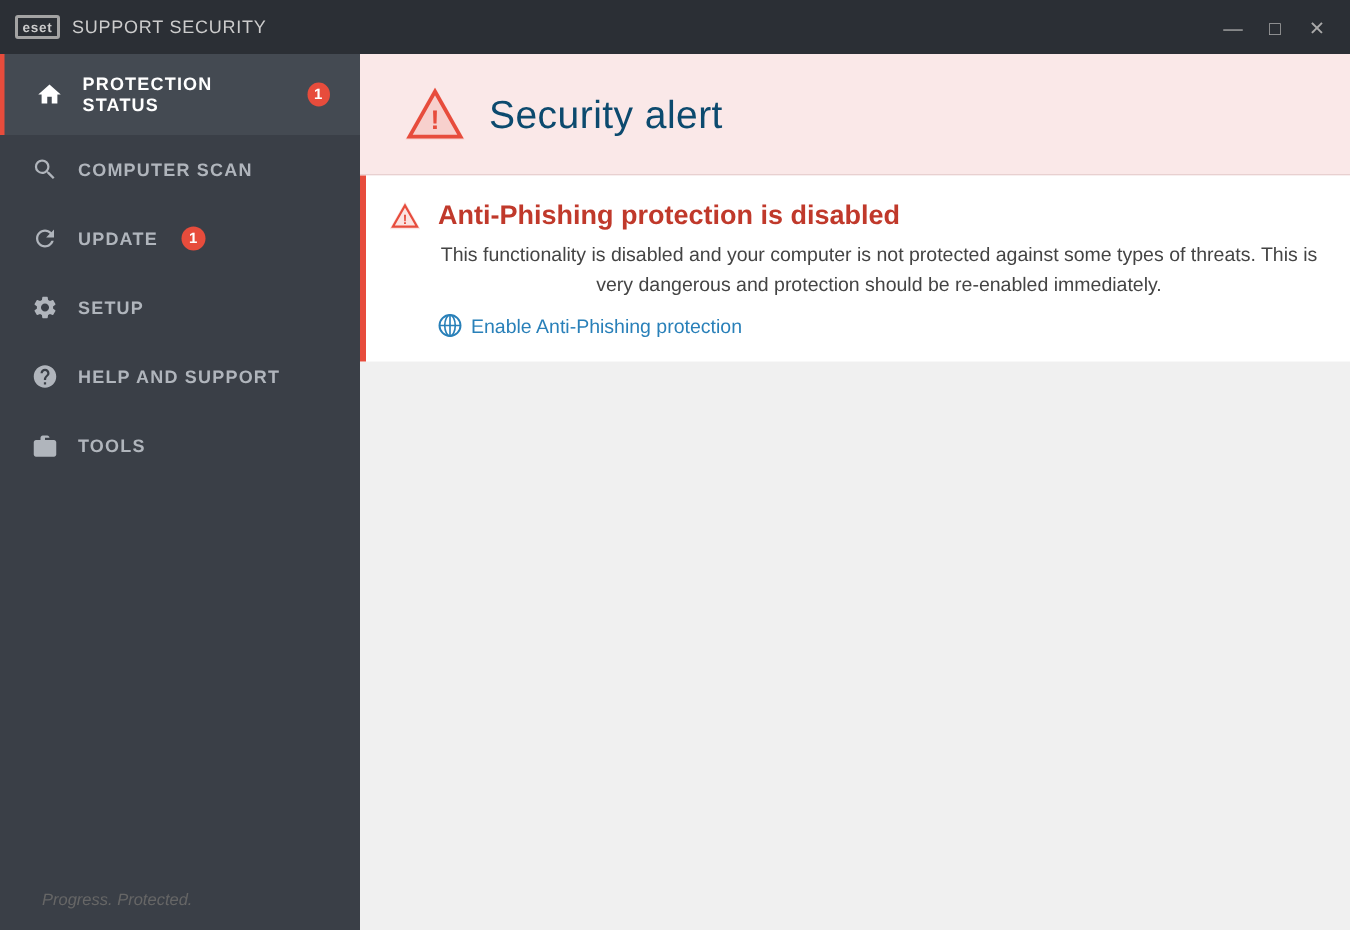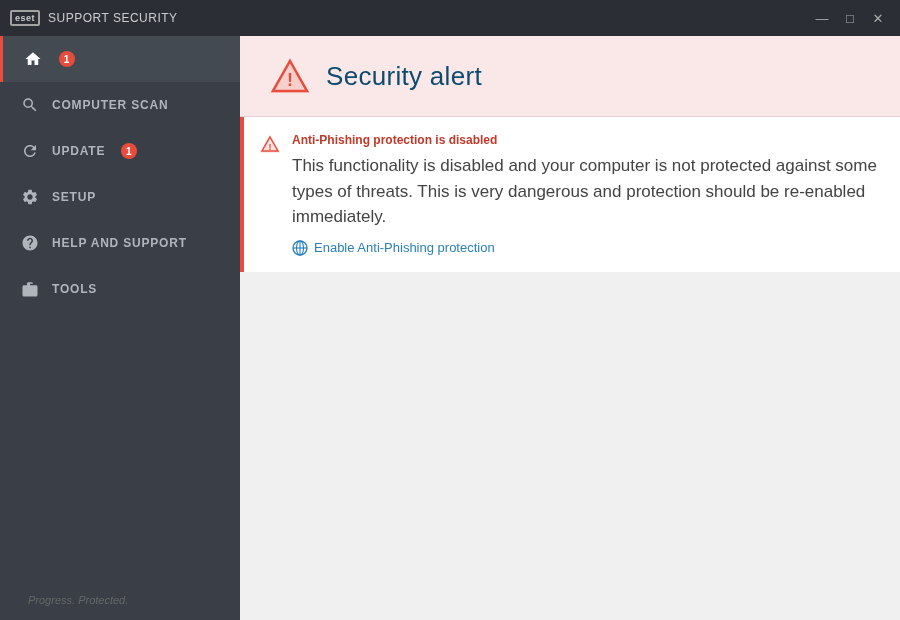--- a/index.html
+++ b/index.html
@@ -181,31 +181,32 @@
       height: 20px;
       flex-shrink: 0;
       margin-top: 1px;
     }
 
     .alert-card-content {
       flex: 1;
     }
 
     .alert-card-title {
-      font-size: 12px;
+      font-size: 18px;
       font-weight: 700;
       color: #c0392b;
       margin-bottom: 6px;
     }
 
     .alert-card-body {
-      font-size: 17px;
+      font-size: 13px;
       color: #444;
       line-height: 1.5;
       margin-bottom: 10px;
+      text-align: center;
     }
 
     .alert-link {
       display: flex;
       align-items: center;
       gap: 6px;
       color: #2980b9;
       font-size: 13px;
       text-decoration: none;
       cursor: pointer;
@@ -238,20 +239,21 @@
 <div class="app-body">
 
   <nav class="sidebar">
 
     <div class="nav-item active">
       <span class="nav-icon">
         <svg width="18" height="18" viewBox="0 0 24 24" fill="currentColor">
           <path d="M10 20v-6h4v6h5v-8h3L12 3 2 12h3v8z"></path>
         </svg>
       </span>
+      <span>PROTECTION STATUS</span>
       <span class="badge">1</span>
     </div>
 
     <div class="nav-item">
       <span class="nav-icon">
         <svg width="18" height="18" viewBox="0 0 24 24" fill="currentColor">
           <path d="M15.5 14h-.79l-.28-.27A6.471 6.471 0 0 0 16 9.5 6.5 6.5 0 1 0 9.5 16c1.61 0 3.09-.59 4.23-1.57l.27.28v.79l5 4.99L20.49 19l-4.99-5zm-6 0C7.01 14 5 11.99 5 9.5S7.01 5 9.5 5 14 7.01 14 9.5 11.99 14 9.5 14z"></path>
         </svg>
       </span>
       <span>COMPUTER SCAN</span>

